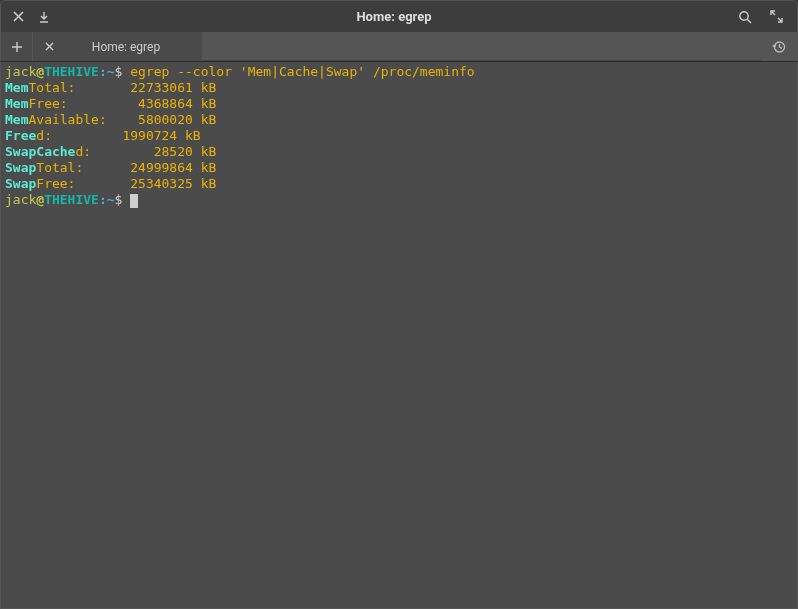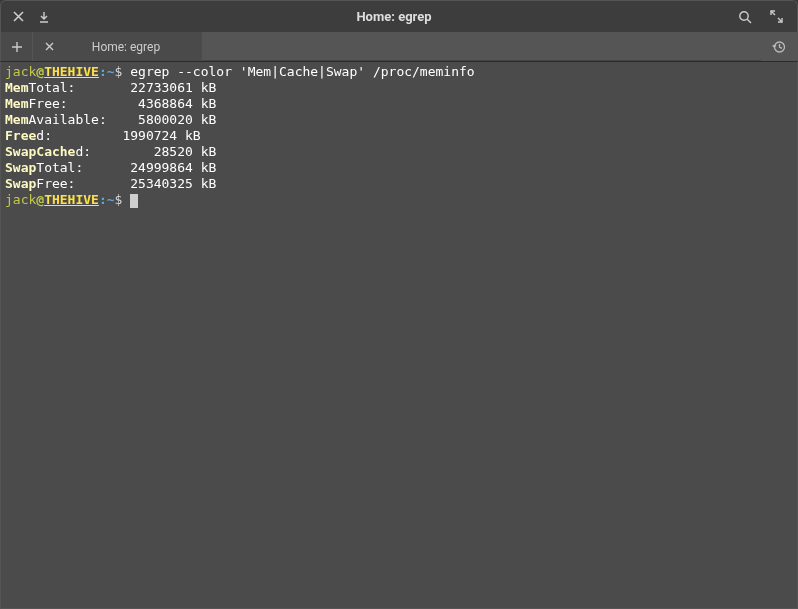--- a/index.html
+++ b/index.html
@@ -114,26 +114,26 @@
       line-height: 16px;
       color: #d6d6d6;
       padding: 2px 4px;
       border-left: 1px solid #555;
       border-right: 1px solid #555;
       border-bottom: 1px solid #555;
       white-space: pre;
       overflow: hidden;
     }
     .user { color: #c2c94a; font-weight: normal; }
-    .host { color: #fde047; font-weight: bold; text-decoration: underline; }
+    .host { color: #14b8a6; font-weight: bold; }
     .at   { color: #c2c94a; font-weight: bold; }
     .path { color: #5aa8d6; font-weight: bold; }
     .dollar { color: #d6d6d6; }
-    .grey  { color: #ffffff; text-align: center; }
-    .hl    { color: #fef9c3; font-weight: bold; text-align: center; }
+    .grey  { color: #eab308; text-align: center; }
+    .hl    { color: #5eead4; font-weight: bold; text-align: center; }
     .cursor {
       display: inline-block;
       width: 8px;
       height: 14px;
       background: #cfcfcf;
       vertical-align: middle;
     }
     svg { display: block; }
   </style>
 </head>

